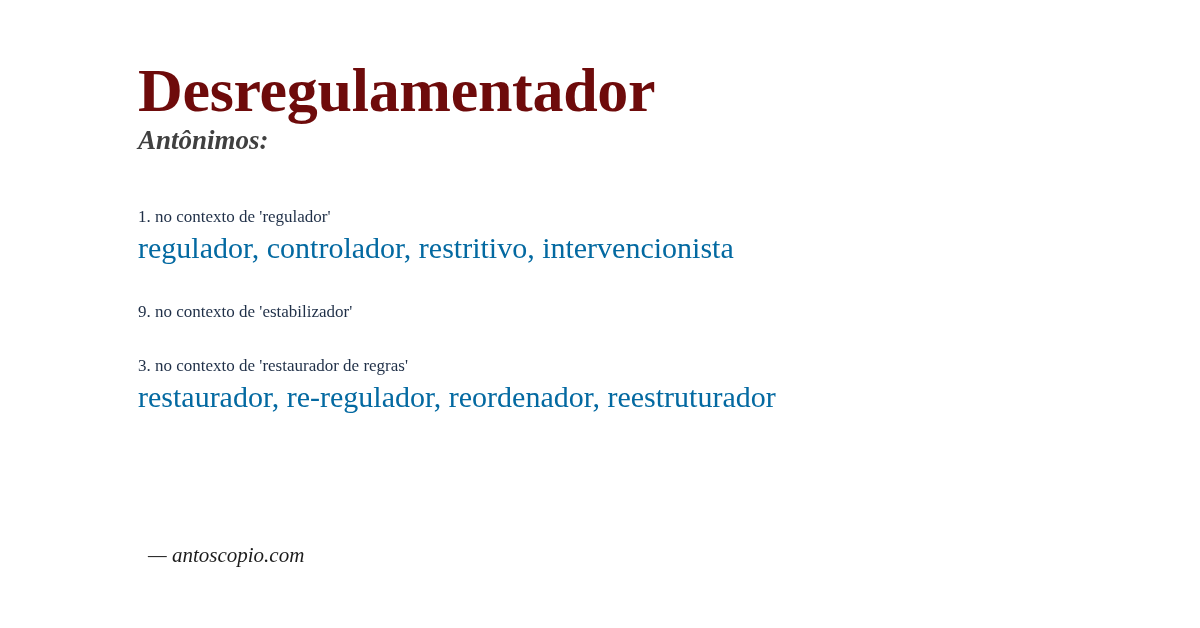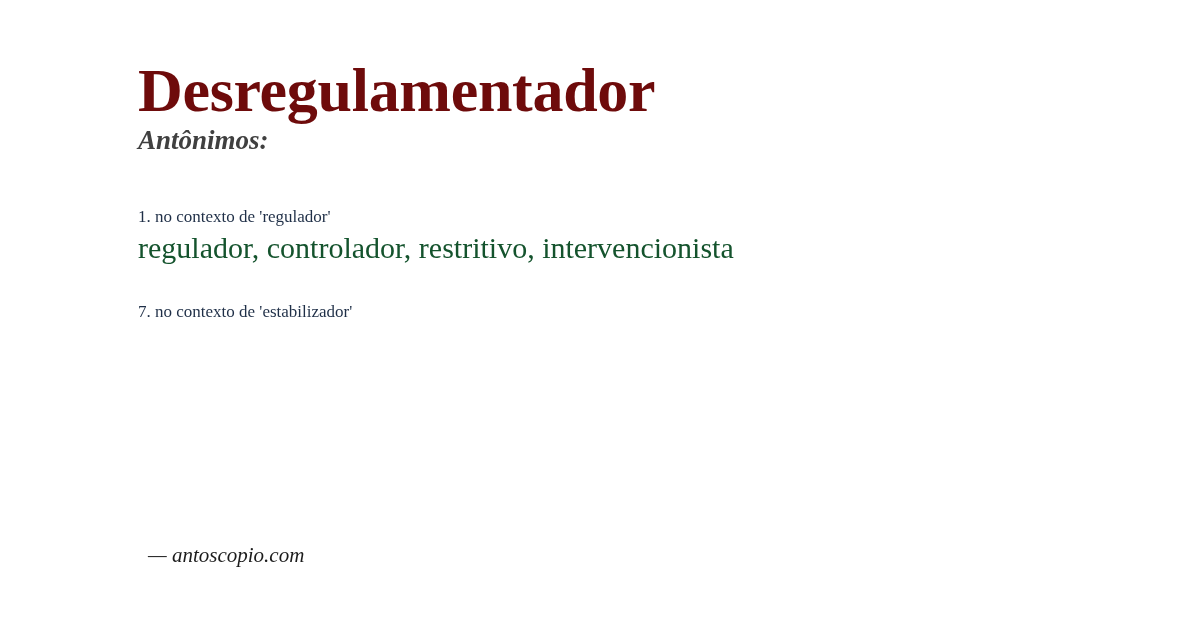--- a/index.html
+++ b/index.html
@@ -79,21 +79,21 @@
     color: #1f2f47;
     line-height: 1.25;
     margin: 0 0 2px 0;
     white-space: nowrap;
   }
 
   .sense-terms {
     font-family: "Liberation Serif", "DejaVu Serif", serif;
     font-size: 30px;
     font-weight: normal;
-    color: #14532d;
+    color: #0369a1;
     line-height: 1.28;
     margin: 0;
     white-space: nowrap;
   }
 
   
   .footer {
     position: absolute;
     left: 140px;
     top: 535px;
@@ -120,23 +120,27 @@
   </div>
 
   <div class="senses">
 
     <div class="sense-block">
       <div class="sense-context">1. no contexto de 'regulador'</div>
       <div class="sense-terms">regulador, controlador, restritivo, intervencionista</div>
     </div>
 
     <div class="sense-block">
-      <div class="sense-context">7. no contexto de 'estabilizador'</div>
+      <div class="sense-context">9. no contexto de 'estabilizador'</div>
     </div>
 
+    <div class="sense-block">
+      <div class="sense-context">3. no contexto de 'restaurador de regras'</div>
+      <div class="sense-terms">restaurador, re-regulador, reordenador, reestruturador</div>
+    </div>
 
   </div>
 
   <div class="footer">
     <div class="source-credit">— antoscopio.com</div>
   </div>
 
 </div>
 
 </body></html>

